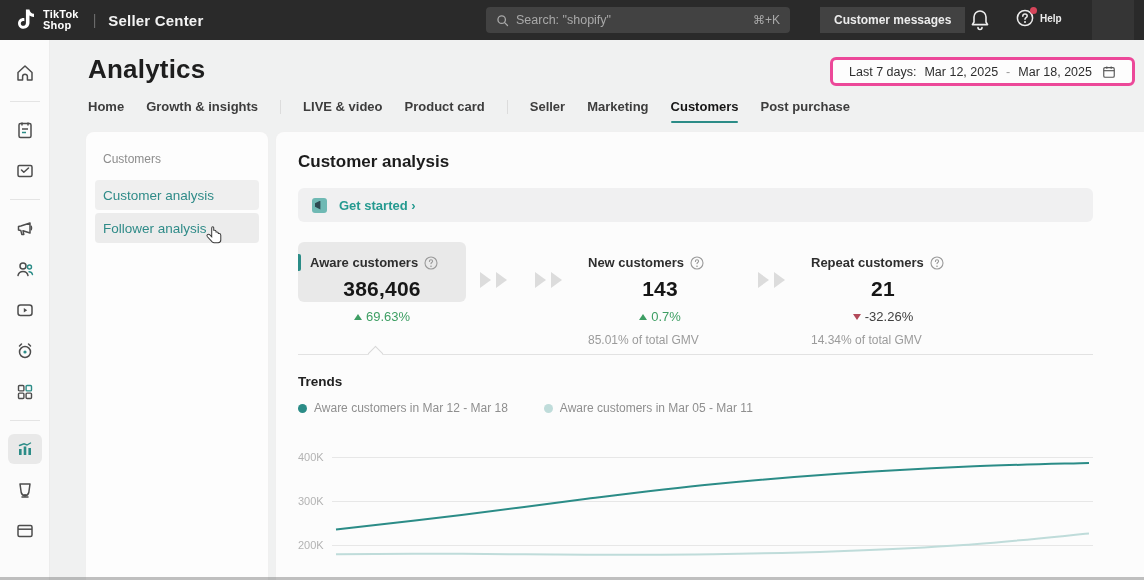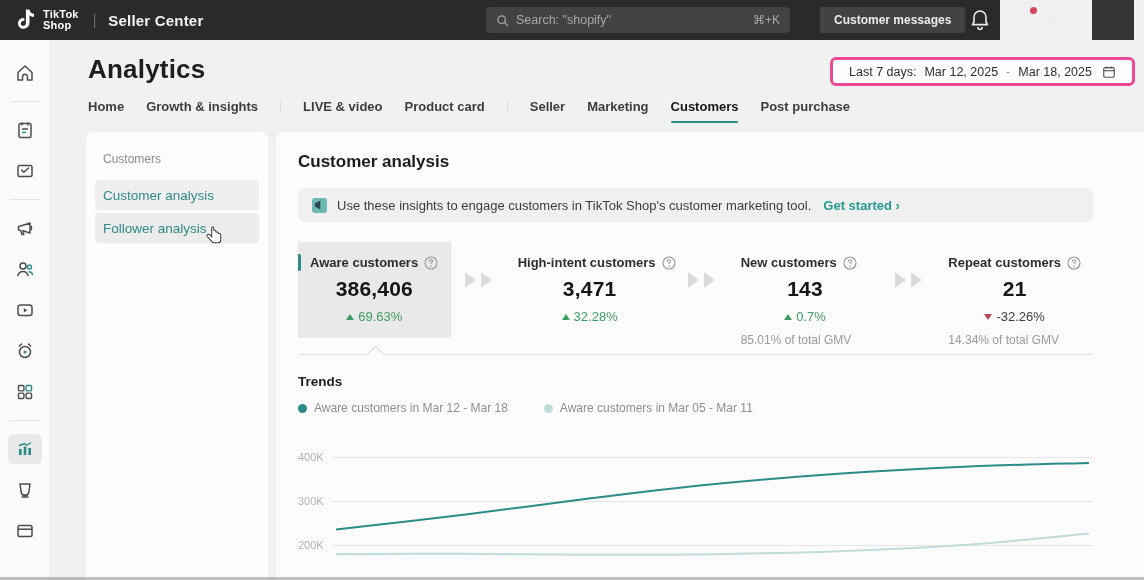--- a/index.html
+++ b/index.html
@@ -1,20 +1,20 @@
 <!DOCTYPE html>
 <html><head>
 <meta charset="utf-8">
 <style>
   * { margin:0; padding:0; box-sizing:border-box; }
   html,body { width:1144px; height:580px; overflow:hidden; }
   body { font-family:"Liberation Sans","DejaVu Sans",sans-serif; background:#f0f1f1; position:relative; }
 
   
-  .topbar { position:absolute; top:0; left:0; width:1000px; height:40px; background:#2a2a2a; display:flex; align-items:center; z-index:30; }
+  .topbar { position:absolute; top:0; left:0; width:1144px; height:40px; background:#2a2a2a; display:flex; align-items:center; z-index:30; }
   .logo-wrap { display:flex; align-items:center; gap:7px; padding-left:14px; }
   .logo-note { width:22px; height:24px; }
   .logo-text { color:#fff; font-weight:bold; font-size:11px; line-height:11px; letter-spacing:.2px; }
   .topbar-divider { color:#6a6a6a; margin:0 12px 0 14px; font-size:14px; }
   .product-name { color:#f3f3f3; font-size:15px; font-weight:bold; letter-spacing:.2px; }
   .search-box { position:absolute; left:486px; top:7px; width:304px; height:26px; background:#424242; border-radius:4px; display:flex; align-items:center; padding:0 10px; cursor:text; }
   .search-box .mag { width:13px; height:13px; margin-right:7px; flex:none; }
   .search-ph { color:#a9a9a9; font-size:12.5px; flex:1; white-space:nowrap; }
   .search-kbd { color:#a9a9a9; font-size:12px; }
   .cm-btn { position:absolute; left:820px; top:7px; height:26px; background:#424242; border:none; border-radius:0; color:#ececec; font-size:12px; font-weight:bold; padding:0 14px; cursor:pointer; font-family:inherit; }
@@ -52,21 +52,21 @@
   .main { position:absolute; left:276px; top:132px; width:868px; height:448px; background:#fcfcfc; border-radius:8px 0 0 0; box-shadow:0 0 0 1px #f0f0f0; padding:20px 51px 0 22px; }
   .main-title { font-size:17px; font-weight:bold; color:#1c1c1c; margin-bottom:16px; }
   .banner { width:795px; height:34px; background:#f0f0f1; border-radius:6px; display:flex; align-items:center; padding:0 14px; gap:10px; }
   .banner-icon { width:15px; height:15px; border-radius:3px; background:#6fb9b4; position:relative; flex:none; }
   .banner-icon::after { content:""; position:absolute; left:3px; top:3px; width:9px; height:9px; background:#2d4a52; clip-path:polygon(0 30%,60% 0,60% 100%,0 70%); }
   .banner-text { font-size:13px; color:#3c3c3c; }
   .banner-link { font-size:13px; font-weight:bold; color:#259a90; cursor:pointer; margin-left:2px; white-space:nowrap; }
 
   
   .funnel { display:flex; align-items:flex-start; margin-top:20px; height:90px; }
-  .card { width:168px; height:96px; border-radius:0; padding:13px 12px 0 12px; position:relative; cursor:pointer; }
+  .card { width:168px; height:60px; border-radius:6px; padding:13px 12px 0 12px; position:relative; cursor:pointer; }
   .card.selected { background:#e9e9e9; }
   .card.selected .accent { position:absolute; left:0; top:12px; width:3px; height:17px; background:#2b8c87; border-radius:0 2px 2px 0; }
   .card-title-row { display:flex; align-items:center; gap:6px; margin-bottom:7px; }
   .card-title { font-size:13px; font-weight:bold; color:#2e2e2e; white-space:nowrap; }
   .q-icon { width:14px; height:14px; flex:none; cursor:pointer; }
   .value-row { display:flex; align-items:center; gap:8px;flex-direction:column; }
   .card-value { font-size:21px; font-weight:800; color:#161616; letter-spacing:.2px; }
   .delta { display:flex; align-items:center; gap:4px; font-size:13px; font-weight:normal; }
   .delta .tri { width:0; height:0; border-left:4px solid transparent; border-right:4px solid transparent; }
   .delta.up { color:#3d9e63; } .delta.up .tri { border-bottom:6px solid #3d9e63; }
@@ -264,21 +264,20 @@
 
 <svg class="cursor" viewBox="0 0 24 24">
   <path d="M9.5 3.2v9.6l-2.3-2.3c-.7-.7-1.8-.7-2.4 0-.6.6-.6 1.6 0 2.3l5.2 5.5c.6.6 1.4 1 2.2 1h4.3c1.6 0 2.9-1.3 2.9-2.9v-5.2c0-1-.8-1.8-1.8-1.8h-.9v-.4c0-.8-.6-1.4-1.4-1.4h-1.1v-.4c0-.8-.6-1.4-1.4-1.4h-1.1V3.2c0-.8-.5-1.4-1.1-1.4s-1.1.6-1.1 1.4z" fill="#ffffff" stroke="#3a3a3a" stroke-width="1.1"></path>
 </svg>
 
 <div class="main">
   <div class="main-title">Customer analysis</div>
 
   <div class="banner">
     <span class="banner-icon"></span>
-    <span class="banner-text">Use these insights to engage customers in TikTok Shop's customer marketing tool.</span>
     <span class="banner-link"><span>Get started</span>&nbsp;<span>›</span></span>
   </div>
 
   <div class="funnel">
     <div class="card selected">
       <span class="accent"></span>
       <div class="card-title-row">
         <span class="card-title">Aware customers</span>
         <svg class="q-icon" viewBox="0 0 14 14">
             <circle cx="7" cy="7" r="6" fill="none" stroke="#9a9a9a" stroke-width="1.1"></circle>
@@ -293,37 +292,20 @@
             <span>69.63%</span>
           </span>
       </div>
     </div>
 
     <div class="arrows">
         <span class="a"></span>
         <span class="a"></span>
       </div>
 
-    <div class="card">
-      <div class="card-title-row">
-        <span class="card-title">High-intent customers</span>
-        <svg class="q-icon" viewBox="0 0 14 14">
-            <circle cx="7" cy="7" r="6" fill="none" stroke="#9a9a9a" stroke-width="1.1"></circle>
-            <path d="M5.4 5.4c0-1 .7-1.7 1.6-1.7s1.6.6 1.6 1.5c0 1.2-1.6 1.3-1.6 2.4" fill="none" stroke="#9a9a9a" stroke-width="1.1" stroke-linecap="round"></path>
-            <circle cx="7" cy="10.2" r=".8" fill="#9a9a9a"></circle>
-          </svg>
-      </div>
-      <div class="value-row">
-        <span class="card-value">3,471</span>
-        <span class="delta up">
-            <span class="tri"></span>
-            <span>32.28%</span>
-          </span>
-      </div>
-    </div>
 
     <div class="arrows">
         <span class="a"></span>
         <span class="a"></span>
       </div>
 
     <div class="card">
       <div class="card-title-row">
         <span class="card-title">New customers</span>
         <svg class="q-icon" viewBox="0 0 14 14">

